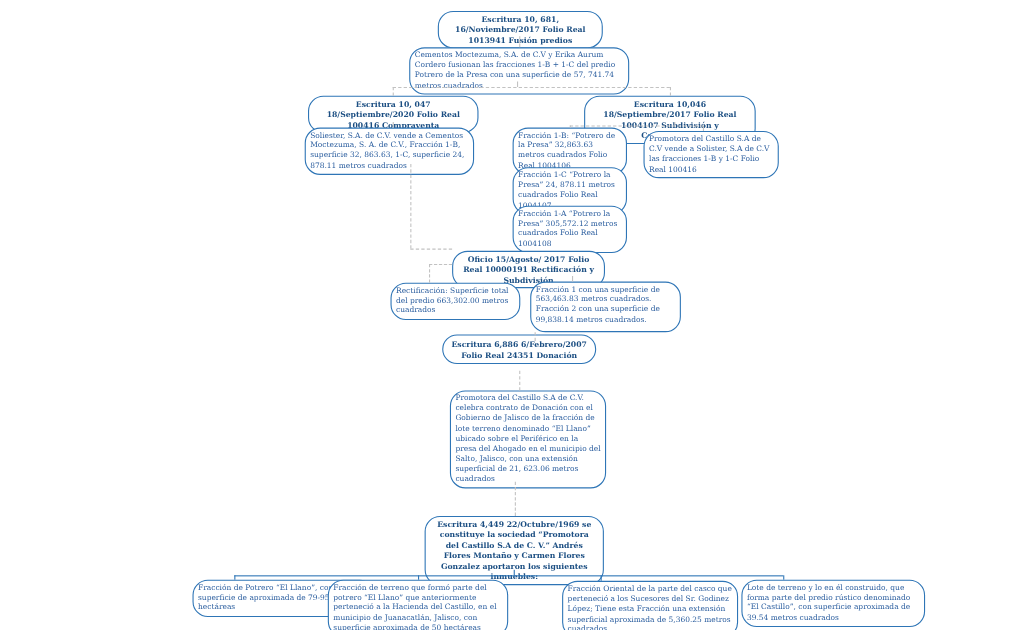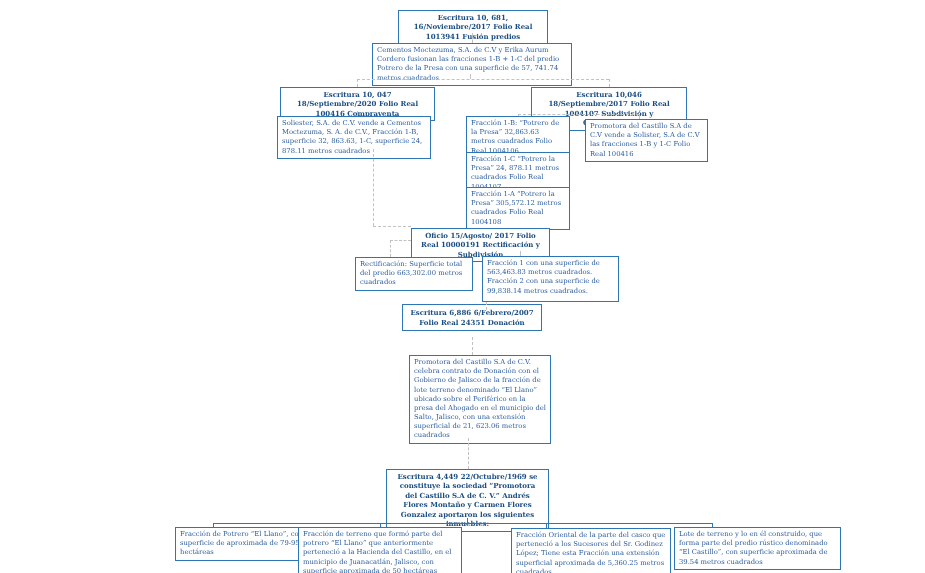--- a/index.html
+++ b/index.html
@@ -9,21 +9,21 @@
     --connector:#c2c2c2;
   }
   html,body{margin:0;padding:0;}
   body{
     width:925px;height:573px;position:relative;background:#ffffff;
     font-family:"DejaVu Serif", serif;
     overflow:hidden;
   }
   .node{
     position:absolute;box-sizing:border-box;
-    border:1.3px solid var(--accent);border-radius:0;background:#fff;
+    border:1.3px solid var(--accent);border-radius:14px;background:#fff;
     color:var(--body-text);font-size:6.8px;line-height:1.35;
     padding:2px 4px;
   }
   .node.title{
     font-weight:bold;color:var(--title-text);font-size:7px;
     display:flex;align-items:center;justify-content:center;text-align:center;
     padding:2px 6px;
   }
   .node.center{text-align:left;display:flex;align-items:center;justify-content:center;margin-left:45px;}
   .conn{position:absolute;}

